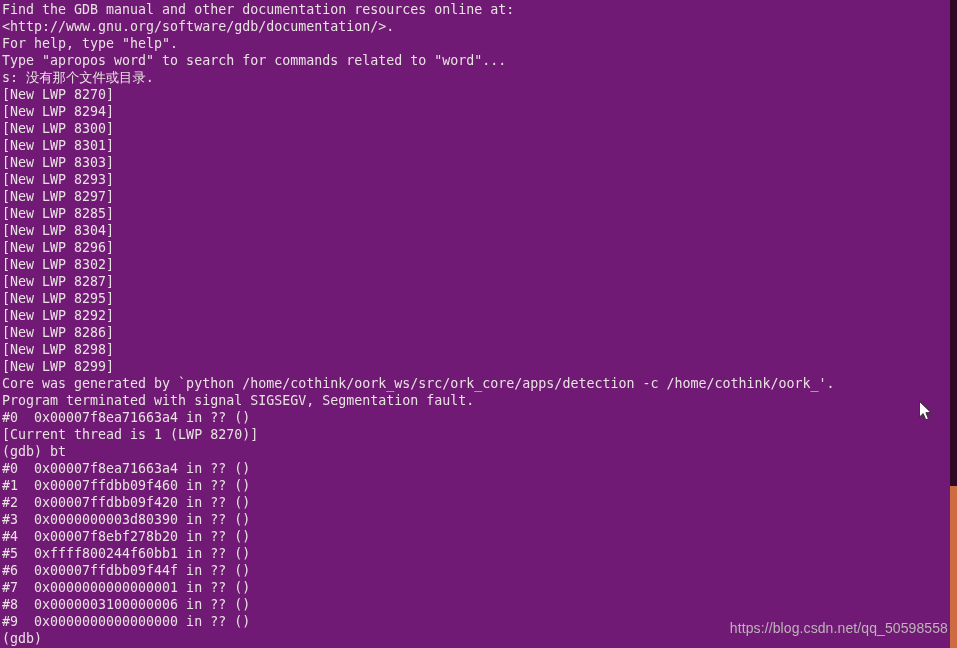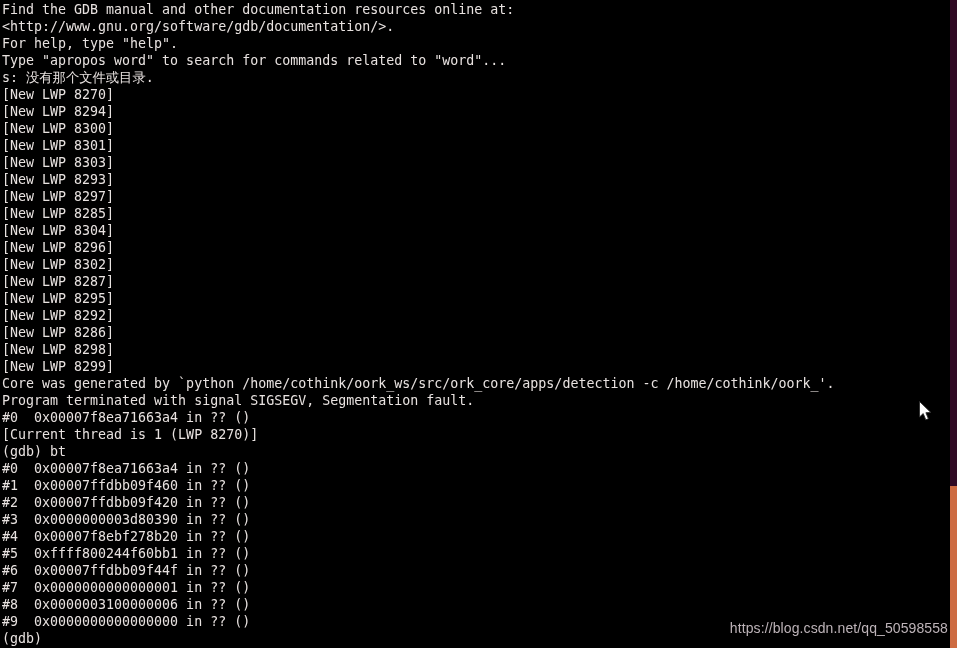--- a/index.html
+++ b/index.html
@@ -63,21 +63,21 @@
     left: 919px;
     top: 401px;
     width: 14px;
     height: 21px;
     pointer-events: none;
   }
 </style>
 </head>
 <body>
 
-<div id="terminal" style="background: #000000; color: rgb(232, 226, 224);">
+<div id="terminal" style="background: #701a75; color: rgb(232, 226, 224);">
 
   <div id="output"><div class="line">Find the GDB manual and other documentation resources online at:</div><div class="line">&lt;http://www.gnu.org/software/gdb/documentation/&gt;.</div><div class="line">For help, type "help".</div><div class="line">Type "apropos word" to search for commands related to "word"...</div><div class="line">s: 没有那个文件或目录.</div><div class="line">[New LWP 8270]</div><div class="line">[New LWP 8294]</div><div class="line">[New LWP 8300]</div><div class="line">[New LWP 8301]</div><div class="line">[New LWP 8303]</div><div class="line">[New LWP 8293]</div><div class="line">[New LWP 8297]</div><div class="line">[New LWP 8285]</div><div class="line">[New LWP 8304]</div><div class="line">[New LWP 8296]</div><div class="line">[New LWP 8302]</div><div class="line">[New LWP 8287]</div><div class="line">[New LWP 8295]</div><div class="line">[New LWP 8292]</div><div class="line">[New LWP 8286]</div><div class="line">[New LWP 8298]</div><div class="line">[New LWP 8299]</div><div class="line">Core was generated by `python /home/cothink/oork_ws/src/ork_core/apps/detection -c /home/cothink/oork_'.</div><div class="line">Program terminated with signal SIGSEGV, Segmentation fault.</div><div class="line">#0  0x00007f8ea71663a4 in ?? ()</div><div class="line">[Current thread is 1 (LWP 8270)]</div><div class="line">(gdb) bt</div><div class="line">#0  0x00007f8ea71663a4 in ?? ()</div><div class="line">#1  0x00007ffdbb09f460 in ?? ()</div><div class="line">#2  0x00007ffdbb09f420 in ?? ()</div><div class="line">#3  0x0000000003d80390 in ?? ()</div><div class="line">#4  0x00007f8ebf278b20 in ?? ()</div><div class="line">#5  0xffff800244f60bb1 in ?? ()</div><div class="line">#6  0x00007ffdbb09f44f in ?? ()</div><div class="line">#7  0x0000000000000001 in ?? ()</div><div class="line">#8  0x0000003100000006 in ?? ()</div><div class="line">#9  0x0000000000000000 in ?? ()</div><div class="line">(gdb)</div></div>
 
   <div id="scrollbar-track" style="background: rgb(48, 10, 36);">
     <div id="scrollbar-thumb" style="background: rgb(205, 107, 66);"></div>
   </div>
 
   <div id="watermark" style="color: rgb(189, 179, 184);">https://blog.csdn.net/qq_50598558</div>
 
   <svg id="cursor-pointer" viewBox="0 0 14 21" xmlns="http://www.w3.org/2000/svg" style="left: 919px; top: 401px;">

